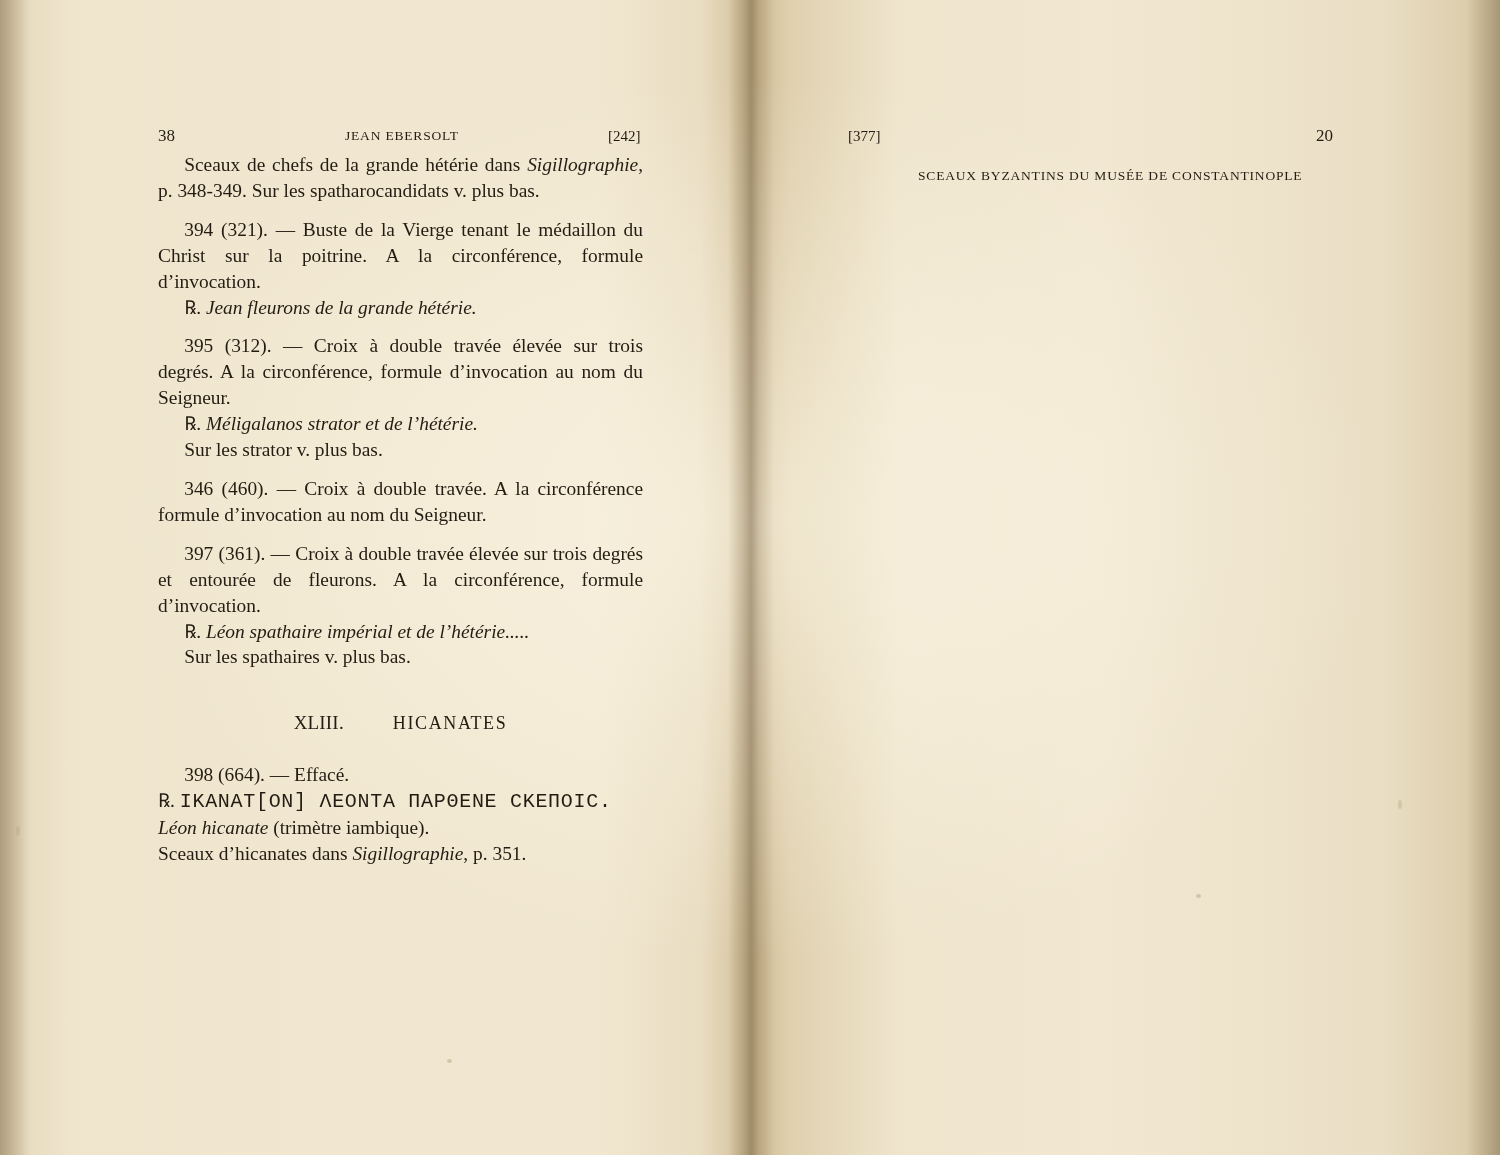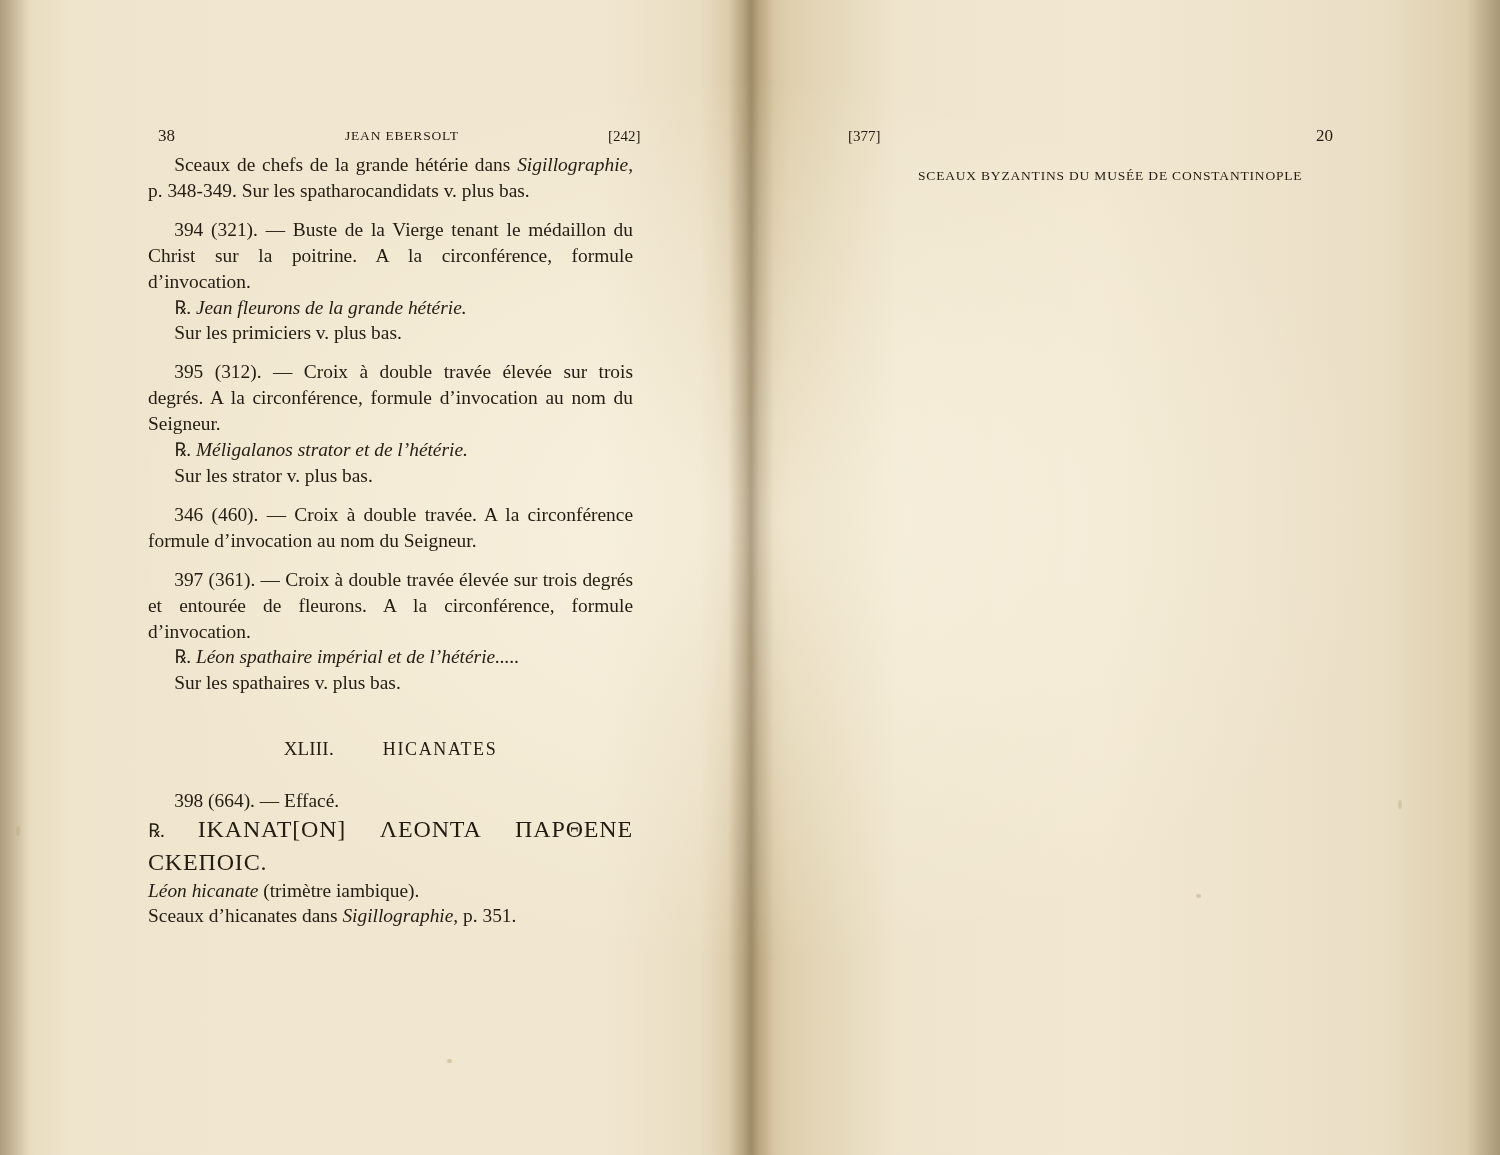--- a/index.html
+++ b/index.html
@@ -59,32 +59,32 @@
 
   .col {
     position:absolute;
     width:485px;
     font-size:19.4px;
     line-height:1.335;
     text-align:justify;
     text-justify:inter-word;
     hyphens:manual;
   }
-  .col.left  { left:148px; top:152px; }
+  .col.left  { left:158px; top:152px; }
 
   p { margin:0 0 0 0; }
   p.ind { text-indent:1.35em; }
   p.tight { text-indent:0; }
   .gap { height:13px; }
 
   i, .it { font-style:italic; }
 
   .greek-maj {
-    font-family:Liberation Serif, serif;
-    font-size:24px;
+    font-family:Liberation Mono, monospace;
+    font-size:20px;
     letter-spacing:.035em;
   }
 
   .sect {
     text-align:center;
     font-size:19px;
     margin:0;
     letter-spacing:.01em;
   }
   .sect .sc {
@@ -115,21 +115,20 @@
     <div class="runhead" style="left:345px;text-align:right;">Jean Ebersolt</div>
     <div class="bracketnum" style="left:608px;">[242]</div>
 
     <div class="col left">
 
       <p class="ind">Sceaux de chefs de la grande hétérie dans <i>Sigillographie</i>, p. 348-349. Sur les spatharocandidats v. plus bas.</p>
       <div class="gap"></div>
 
       <p class="ind">394 (321). — Buste de la Vierge tenant le médaillon du Christ sur la poitrine. A la circonférence, formule d’invocation.</p>
       <p class="ind">℞. <i>Jean fleurons de la grande hétérie.</i></p>
-      <p class="ind">Sur les primiciers v. plus bas.</p>
       <div class="gap"></div>
 
       <p class="ind">395 (312). — Croix à double travée élevée sur trois degrés. A la circonférence, formule d’invocation au nom du Seigneur.</p>
       <p class="ind">℞. <i>Méligalanos strator et de l’hétérie.</i></p>
       <p class="ind">Sur les strator v. plus bas.</p>
       <div class="gap"></div>
 
       <p class="ind">346 (460). — Croix à double travée. A la circonférence formule d’invocation au nom du Seigneur.</p>
       <div class="gap"></div>
 

